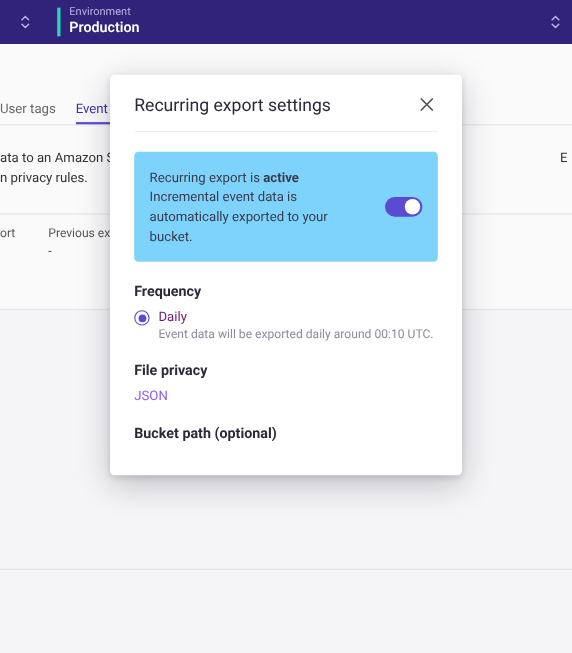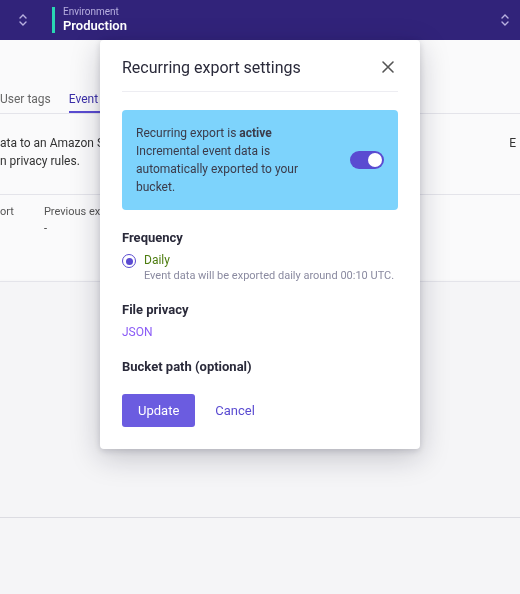--- a/index.html
+++ b/index.html
@@ -81,21 +81,21 @@
   .shadow-line { border-top: 1px solid #e4e4ea; margin-top: 46px; box-shadow: 0 -1px 2px rgba(0,0,0,0.03); }
   .bottom-shadow { height: 1px; background: #dcdce2; position: absolute; left:0; right:0; top: 517px; }
   
   .overlay {
     position: absolute;
     inset: 0;
     background: transparent;
     display: flex;
     align-items: flex-start;
     justify-content: center;
-    padding-top: 40px;
+    padding-top: 68px;
   }
   .modal {
     width: 320px;
     background: #fff;
     border-radius: 4px;
     box-shadow: 0 8px 30px rgba(20,20,40,0.22), 0 2px 6px rgba(20,20,40,0.15);
     padding: 18px 22px 22px 22px;
   }
   .modal-header {
     display: flex;
@@ -160,21 +160,21 @@
   }
   .radio.selected { border-color: #5a4bd1; }
   .radio.selected::after {
     content: "";
     position: absolute;
     inset: 2.5px;
     background: #5a4bd1;
     border-radius: 50%;
   }
   .radio-body { display: flex; flex-direction: column; gap: 2px; }
-  .radio-label { font-size: 12px; color: #4d7c0f; }
+  .radio-label { font-size: 12px; color: #701a75; }
   .radio-desc { font-size: 11px; color: #8a8aa0; }
   .format-value { font-size: 12px; color: #8b5cf6; margin-top: 2px; }
   .input-display {
     display: flex;
     align-items: center;
     height: 34px;
     border: 1px solid #c9c9d4;
     border-radius: 3px;
     padding: 0 10px;
     font-size: 12px;
@@ -285,18 +285,14 @@
         <span class="radio-desc">Event data will be exported daily around 00:10 UTC.</span>
       </div>
     </div>
 
 
     <div class="section-label">File privacy</div>
     <div class="format-value">JSON</div>
 
     <div class="section-label">Bucket path (optional)</div>
 
-    <div class="modal-actions">
-      <button class="btn-primary">Update</button>
-      <button class="btn-link">Cancel</button>
-    </div>
   </div>
 </div>
 
 </body></html>

